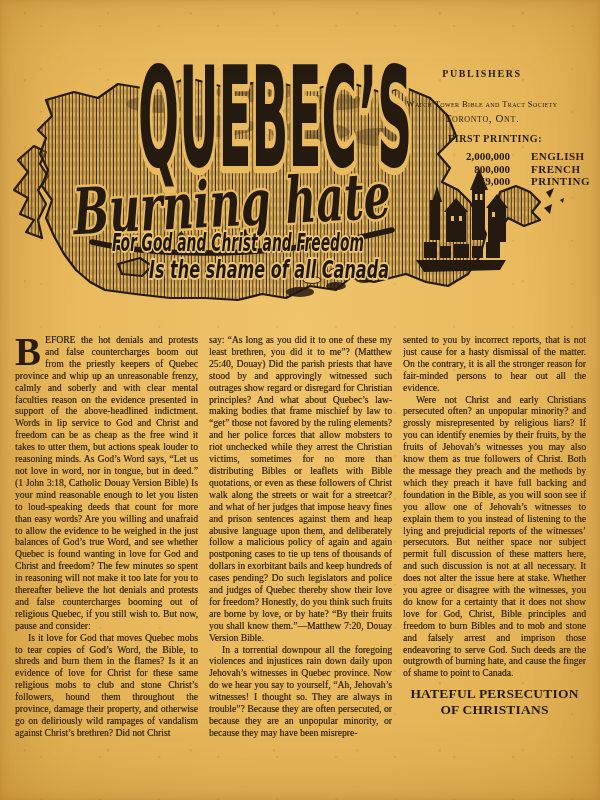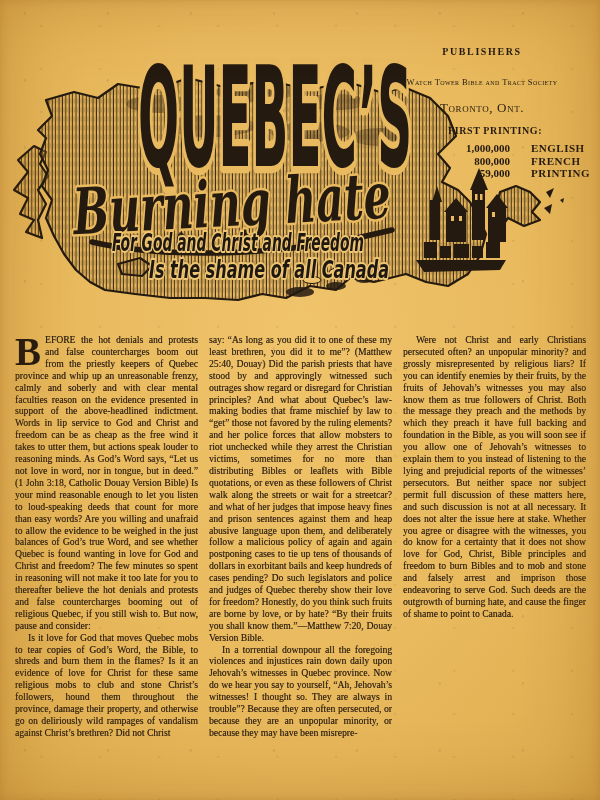--- a/index.html
+++ b/index.html
@@ -39,25 +39,25 @@
     font-family:"DejaVu Serif",serif;font-style:italic;font-weight:bold;font-size:64px;
     fill:#241a10;stroke:#e9ba60;stroke-width:5px;paint-order:stroke;stroke-linejoin:round;
   }
   .banner{
     font-family:"DejaVu Sans",sans-serif;font-style:italic;font-weight:bold;font-size:24px;
     fill:#1f1810;stroke:#eec573;stroke-width:4px;paint-order:stroke;stroke-linejoin:round;
   }
 
   
   .publishers{
-    position:absolute;top:46px;right:6px;width:224px;text-align:center;color:#241a10;
+    position:absolute;top:68px;right:6px;width:224px;text-align:center;color:#241a10;
   }
   .pub-label{font-size:10px;font-weight:bold;letter-spacing:1.6px;}
   .pub-org{font-size:8.5px;font-variant:small-caps;letter-spacing:.4px;margin-top:20px;}
-  .pub-loc{font-size:13px;font-variant:small-caps;letter-spacing:.6px;margin-top:13px;}
+  .pub-loc{font-size:11px;font-variant:small-caps;letter-spacing:.6px;margin-top:3px;}
   .printing{margin:9px 4px 0 auto;width:142px;text-align:left;}
   .printing-label{font-size:10px;font-weight:bold;letter-spacing:.6px;margin-bottom:6px;}
   .printing-row{display:flex;font-size:11px;font-weight:bold;line-height:12.5px;}
   .printing-row .count{width:62px;text-align:right;}
   .printing-row .lang{margin-left:21px;letter-spacing:.5px;}
 
   
   .body-columns{
     position:absolute;top:334px;left:15px;width:571px;height:440px;
     display:flex;gap:11px;overflow:hidden;
@@ -158,21 +158,21 @@
     <text class="banner" x="269" y="236" text-anchor="middle" textLength="240" lengthAdjust="spacingAndGlyphs">Is the shame of all Canada</text>
   </svg>
 
   <div class="publishers">
     <div class="pub-label">PUBLISHERS</div>
     <div class="pub-org">Watch Tower Bible and Tract Society</div>
     <div class="pub-loc">Toronto, Ont.</div>
     <div class="printing">
       <div class="printing-label">FIRST PRINTING:</div>
       <div class="printing-row">
-        <span class="count">1,000,000</span>
+        <span class="count">2,000,000</span>
         <span class="lang">ENGLISH</span>
       </div>
       <div class="printing-row">
         <span class="count">800,000</span>
         <span class="lang">FRENCH</span>
       </div>
       <div class="printing-row">
         <span class="count">59,000</span>
         <span class="lang">PRINTING</span>
       </div>
@@ -182,17 +182,19 @@
   <div class="body-columns">
     <div class="col">
       <p class="first"><span class="dropcap">B</span><span>EFORE the hot denials and protests and false countercharges boom out from the priestly keepers of Quebec province and whip up an unreasonable frenzy, calmly and soberly and with clear mental faculties reason on the evidence presented in support of the above-headlined indictment. Words in lip service to God and Christ and freedom can be as cheap as the free wind it takes to utter them, but actions speak louder to reasoning minds. As God’s Word says, “Let us not love in word, nor in tongue, but in deed.” (1 John 3:18, Catholic Douay Version Bible) Is your mind reasonable enough to let you listen to loud-speaking deeds that count for more than easy words? Are you willing and unafraid to allow the evidence to be weighed in the just balances of God’s true Word, and see whether Quebec is found wanting in love for God and Christ and freedom? The few minutes so spent in reasoning will not make it too late for you to thereafter believe the hot denials and protests and false countercharges booming out of religious Quebec, if you still wish to. But now, pause and consider:</span></p>
       <p>Is it love for God that moves Quebec mobs to tear copies of God’s Word, the Bible, to shreds and burn them in the flames? Is it an evidence of love for Christ for these same religious mobs to club and stone Christ’s followers, hound them throughout the province, damage their property, and otherwise go on deliriously wild rampages of vandalism against Christ’s brethren? Did not Christ</p>
     </div>
     <div class="col">
       <p class="cont">say: “As long as you did it to one of these my least brethren, you did it to me”? (Matthew 25:40, Douay) Did the parish priests that have stood by and approvingly witnessed such outrages show regard or disregard for Christian principles? And what about Quebec’s law-making bodies that frame mischief by law to “get” those not favored by the ruling elements? and her police forces that allow mobsters to riot unchecked while they arrest the Christian victims, sometimes for no more than distributing Bibles or leaflets with Bible quotations, or even as these followers of Christ walk along the streets or wait for a streetcar? and what of her judges that impose heavy fines and prison sentences against them and heap abusive language upon them, and deliberately follow a malicious policy of again and again postponing cases to tie up tens of thousands of dollars in exorbitant bails and keep hundreds of cases pending? Do such legislators and police and judges of Quebec thereby show their love for freedom? Honestly, do you think such fruits are borne by love, or by hate? “By their fruits you shall know them.”—Matthew 7:20, Douay Version Bible.</p>
       <p>In a torrential downpour all the foregoing violences and injustices rain down daily upon Jehovah’s witnesses in Quebec province. Now do we hear you say to yourself, “Ah, Jehovah’s witnesses! I thought so. They are always in trouble”? Because they are often persecuted, or because they are an unpopular minority, or because they may have been misrepre-</p>
     </div>
     <div class="col">
+      <p class="cont">sented to you by incorrect reports, that is not just cause for a hasty dismissal of the matter. On the contrary, it is all the stronger reason for fair-minded persons to hear out all the evidence.</p>
       <p>Were not Christ and early Christians persecuted often? an unpopular minority? and grossly misrepresented by religious liars? If you can identify enemies by their fruits, by the fruits of Jehovah’s witnesses you may also know them as true followers of Christ. Both the message they preach and the methods by which they preach it have full backing and foundation in the Bible, as you will soon see if you allow one of Jehovah’s witnesses to explain them to you instead of listening to the lying and prejudicial reports of the witnesses’ persecutors. But neither space nor subject permit full discussion of these matters here, and such discussion is not at all necessary. It does not alter the issue here at stake. Whether you agree or disagree with the witnesses, you do know for a certainty that it does not show love for God, Christ, Bible principles and freedom to burn Bibles and to mob and stone and falsely arrest and imprison those endeavoring to serve God. Such deeds are the outgrowth of burning hate, and cause the finger of shame to point to Canada.</p>
+      <h2 class="section-heading">HATEFUL PERSECUTION OF CHRISTIANS</h2>
     </div>
   </div>
 
 </div>
 
 </body></html>

